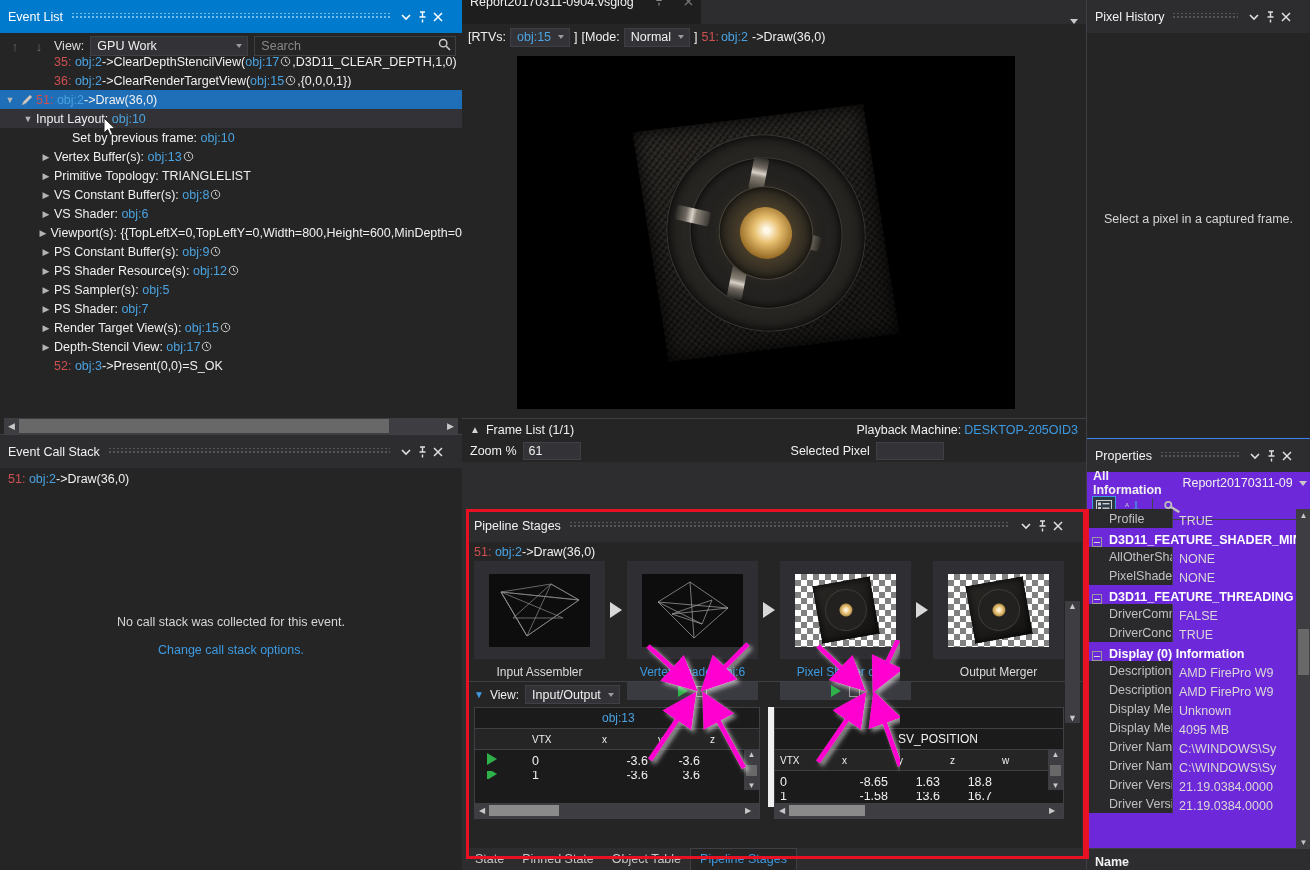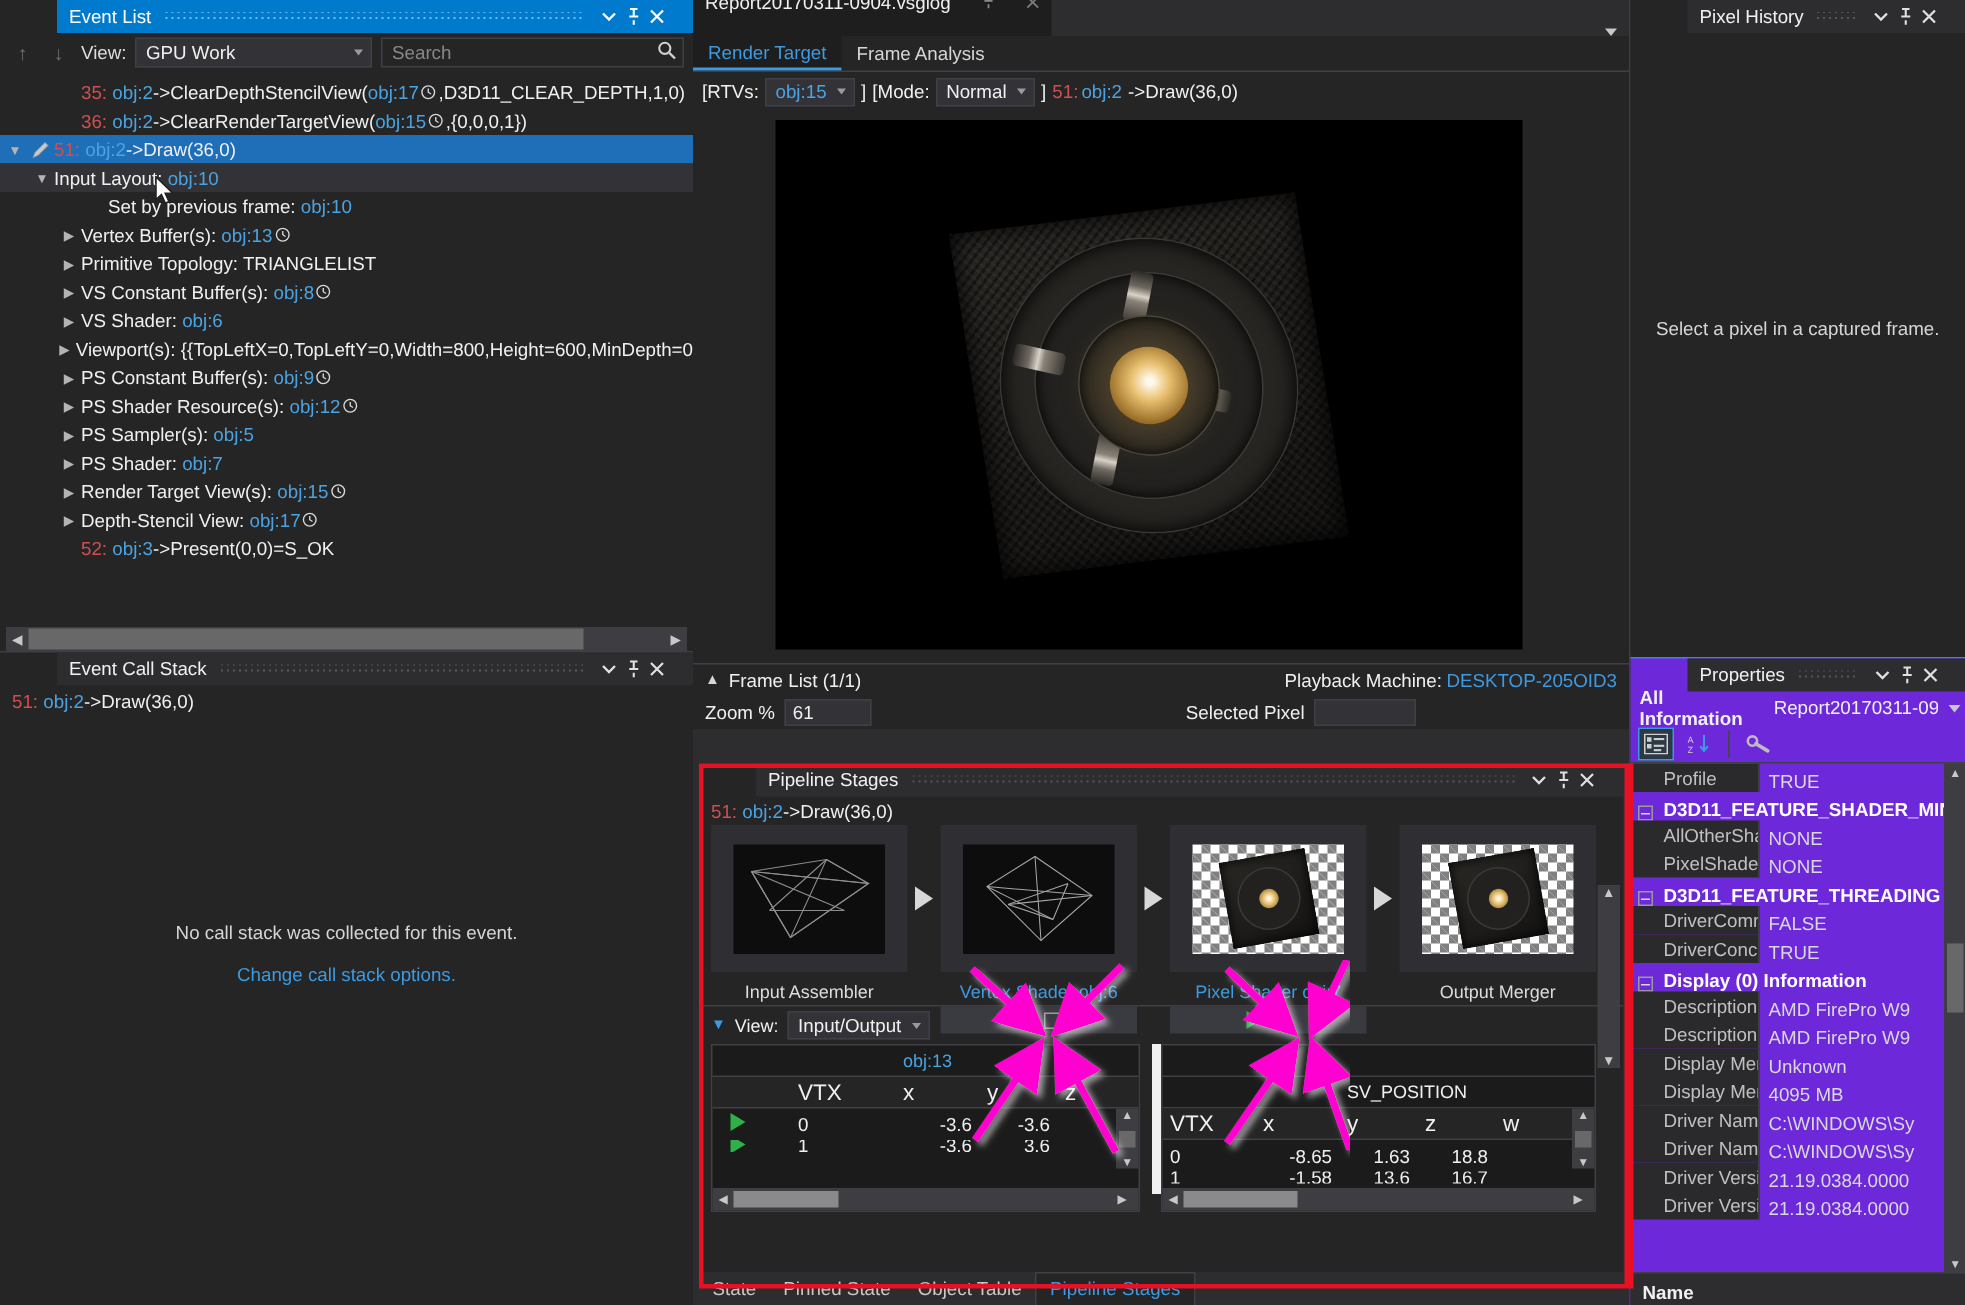--- a/index.html
+++ b/index.html
@@ -7,23 +7,23 @@
   body{
     width:1310px; height:870px;
     font-family:"Liberation Sans", sans-serif;
     font-size:12px; color:#f0f0f0;
     overflow:hidden; position:relative;
   }
   .root{ position:absolute; inset:0; background:#252526; }
 
   
   .pane-title{
-    height:22px; display:flex; align-items:center;
+    height:33px; display:flex; align-items:center;
     padding:0 16px 0 8px; font-size:12.5px;
-    background:#2d2d30; color:#f1f1f1; user-select:none;margin-left:38px;
+    background:#2d2d30; color:#f1f1f1; user-select:none;
   }
   .pane-title.active{ background:#007acc; color:#fff; }
   .pane-title .ttxt{ white-space:nowrap; }
   .dots{ flex:1; height:7px; margin:0 8px;
     background-image:radial-gradient(circle, #5a5a5d 0.8px, transparent 1px);
     background-size:4px 4px; background-position:0 2px; opacity:.9; }
   .pane-title.active .dots{ background-image:radial-gradient(circle,#7fc4ef 0.8px,transparent 1px); }
   .tbtn{ width:16px; height:18px; display:flex; align-items:center; justify-content:center;
     color:#e6e6e6; font-size:12px; cursor:default; }
   .tbtn svg{ display:block; }
@@ -155,21 +155,21 @@
             background:#252526; border-top:1px solid #3f3f46; }
 
   .tables{ position:relative; height:112px; display:flex; padding:0 6px 0 8px; gap:0; }
   .tbl{ position:relative; background:#1b1b1c; border:1px solid #3f3f46; }
   .tbl.left{ width:286px; }
   .tbl.right{ width:290px; margin-left:14px; }
   .splitter{ position:absolute; left:302px; top:0; width:8px; height:100px; background:#f0f0f0; }
   .hdr1{ height:21px; display:flex; align-items:center; border-bottom:1px solid #3f3f46; }
   .hdr2{ height:21px; display:flex; align-items:center; border-bottom:1px solid #3f3f46; }
   .colrow{ height:21px; display:flex; align-items:center; background:#252526;
-           border-bottom:1px solid #3f3f46; font-size:15px; }
+           border-bottom:1px solid #3f3f46; font-size:10px; }
   .datarow{ height:21px; display:flex; align-items:center; font-size:12.5px; }
   .cell{ padding:0 5px; overflow:hidden; white-space:nowrap; }
   .num{ text-align:right; }
   .vsbar{ position:absolute; right:0; top:42px; width:15px; height:40px; background:#3e3e42;
           display:flex; flex-direction:column; align-items:center; justify-content:space-between;}
   .thsq{ width:11px; height:11px; background:#686868; }
   .hbar{ position:absolute; left:0; right:0; bottom:0; height:15px; background:#3e3e42;
          display:flex; align-items:center; }
   .hbar .thumb{ height:11px; background:#8a8a8a; }
 
@@ -375,28 +375,20 @@
         </span>
         <span class="x">
           <svg width="9" height="9" viewBox="0 0 10 10">
               <path d="M1 1 L9 9 M9 1 L1 9" stroke="#7a7a7a" stroke-width="1.4"></path>
             </svg>
         </span>
       </div>
       <span class="stripcarat"></span>
     </div>
 
-    <div class="inner-tabs">
-      <div class="itab active">
-        <span>Render Target</span>
-      </div>
-      <div class="itab">
-        <span>Frame Analysis</span>
-      </div>
-    </div>
 
     <div class="rtbar">
       <span>[RTVs:</span>
       <div class="combo" style="height:19px;">
         <span class="cv obj">obj:15</span>
         <span class="carat"></span>
       </div>
       <span>]</span>
       <span>[Mode:</span>
       <div class="combo" style="height:19px;">

